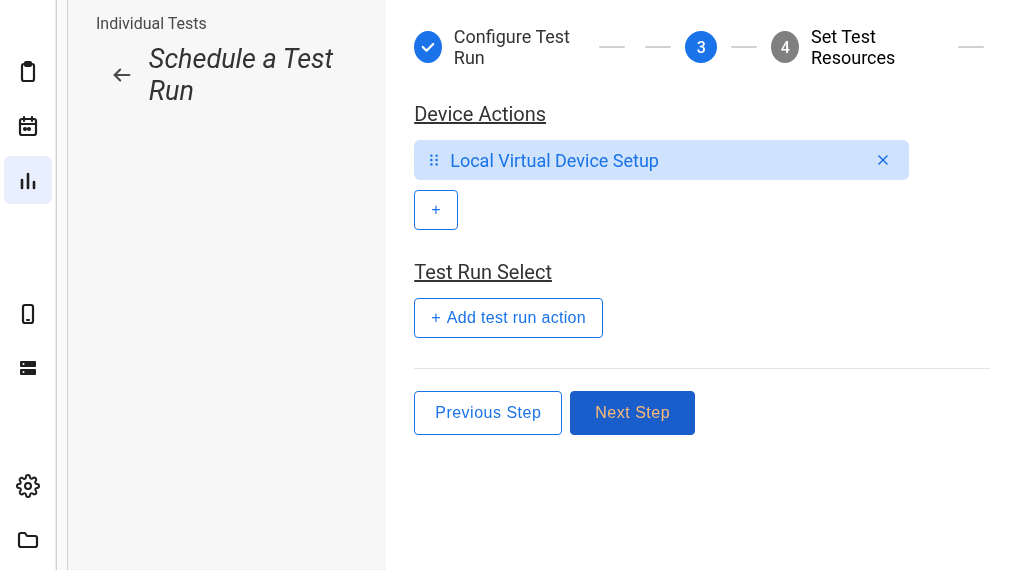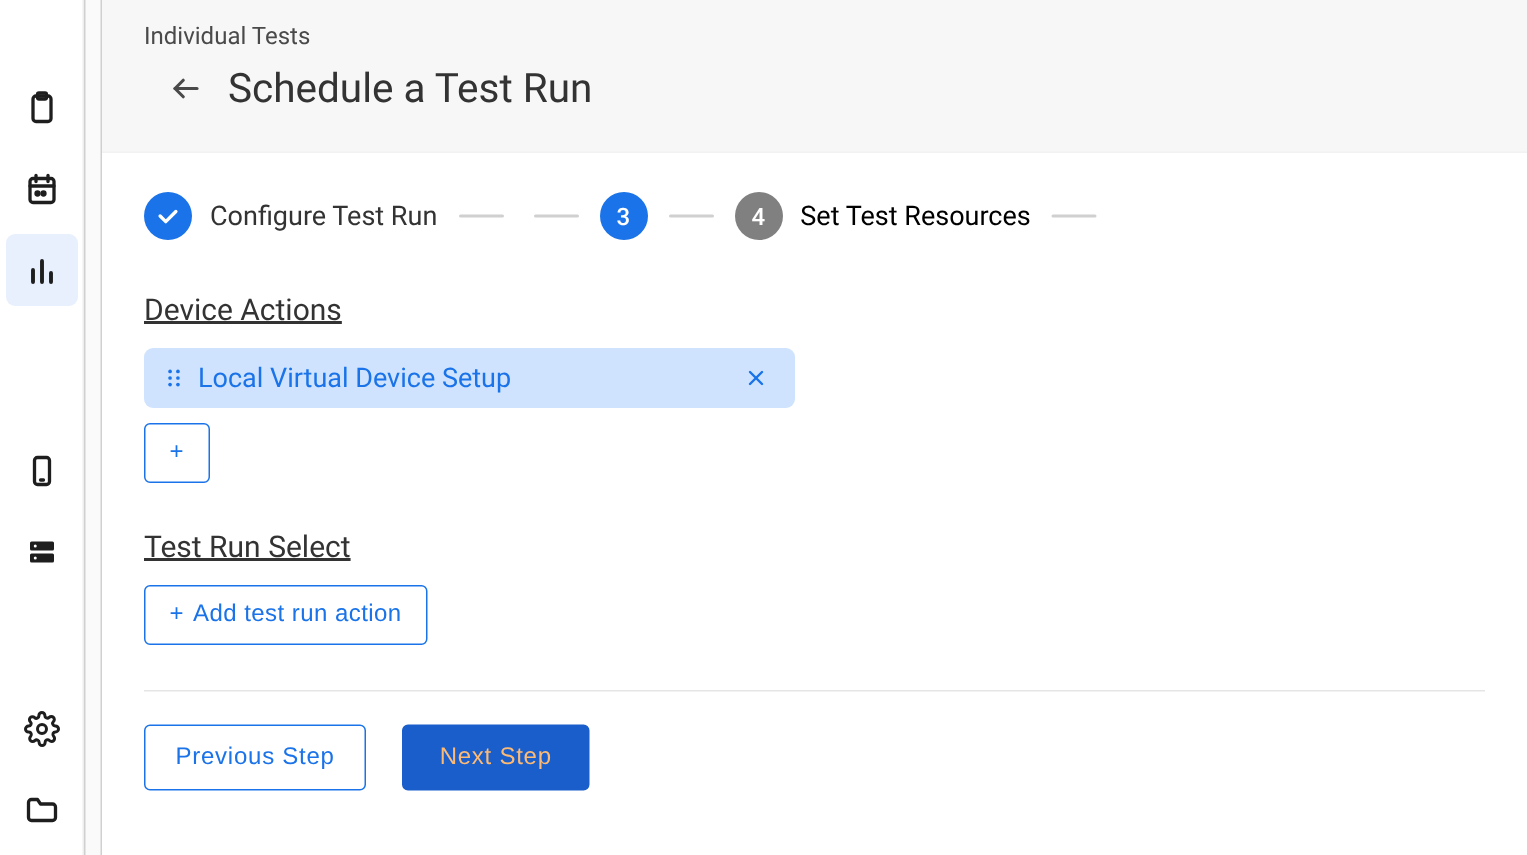--- a/index.html
+++ b/index.html
@@ -51,21 +51,21 @@
     border-right: 1px solid #d0d0d0;
     background: #fafafa;
     flex-shrink: 0;
   }
 
   .content {
     flex: 1;
     height: 100%;
     overflow: hidden;
     display: flex;
-    flex-direction: column;
+    flex-direction: row;
   }
 
   
   .page-header {
     background: #f7f7f7;
     padding: 14px 28px 26px 28px;
     border-bottom: 1px solid #f2f2f2;
   }
   .breadcrumb {
     font-size: 16px;
@@ -85,20 +85,21 @@
     align-items: center;
     justify-content: center;
     color: #4a4a4a;
     cursor: pointer;
   }
   .back-arrow svg { width: 22px; height: 22px; }
   .page-title {
     font-size: 27px;
     font-weight: 400;
     color: #333;
+    font-style: italic;
   }
 
   
   .main-body {
     background: #fff;
     padding: 26px 28px;
   }
   .stepper {
     display: flex;
     align-items: center;
@@ -141,21 +142,21 @@
   .section-title {
     font-size: 20px;
     color: #333;
     margin-bottom: 14px;
     font-weight: 400;
     text-decoration: underline;
   }
 
   
   .action-pill {
-    width: 434px;
+    width: 495px;
     background: #cfe3ff;
     border-radius: 6px;
     display: flex;
     align-items: center;
     padding: 8px 14px 8px 10px;
     margin-bottom: 10px;
   }
   .drag-handle {
     color: #1a73e8;
     width: 20px;
@@ -199,21 +200,21 @@
   .section-block { margin-bottom: 30px; }
 
   .footer-divider {
     border-top: 1px solid #e5e5e5;
     margin: 6px 0 22px 0;
   }
 
   .footer-buttons {
     display: flex;
     align-items: flex-end;
-    gap: 24px;
+    gap: 8px;
   }
   .btn-outline {
     border: 1px solid #1a73e8;
     color: #1a73e8;
     background: #fff;
     border-radius: 4px;
     padding: 12px 20px;
     font-size: 16px;
     cursor: pointer;
     letter-spacing: 0.5px;

